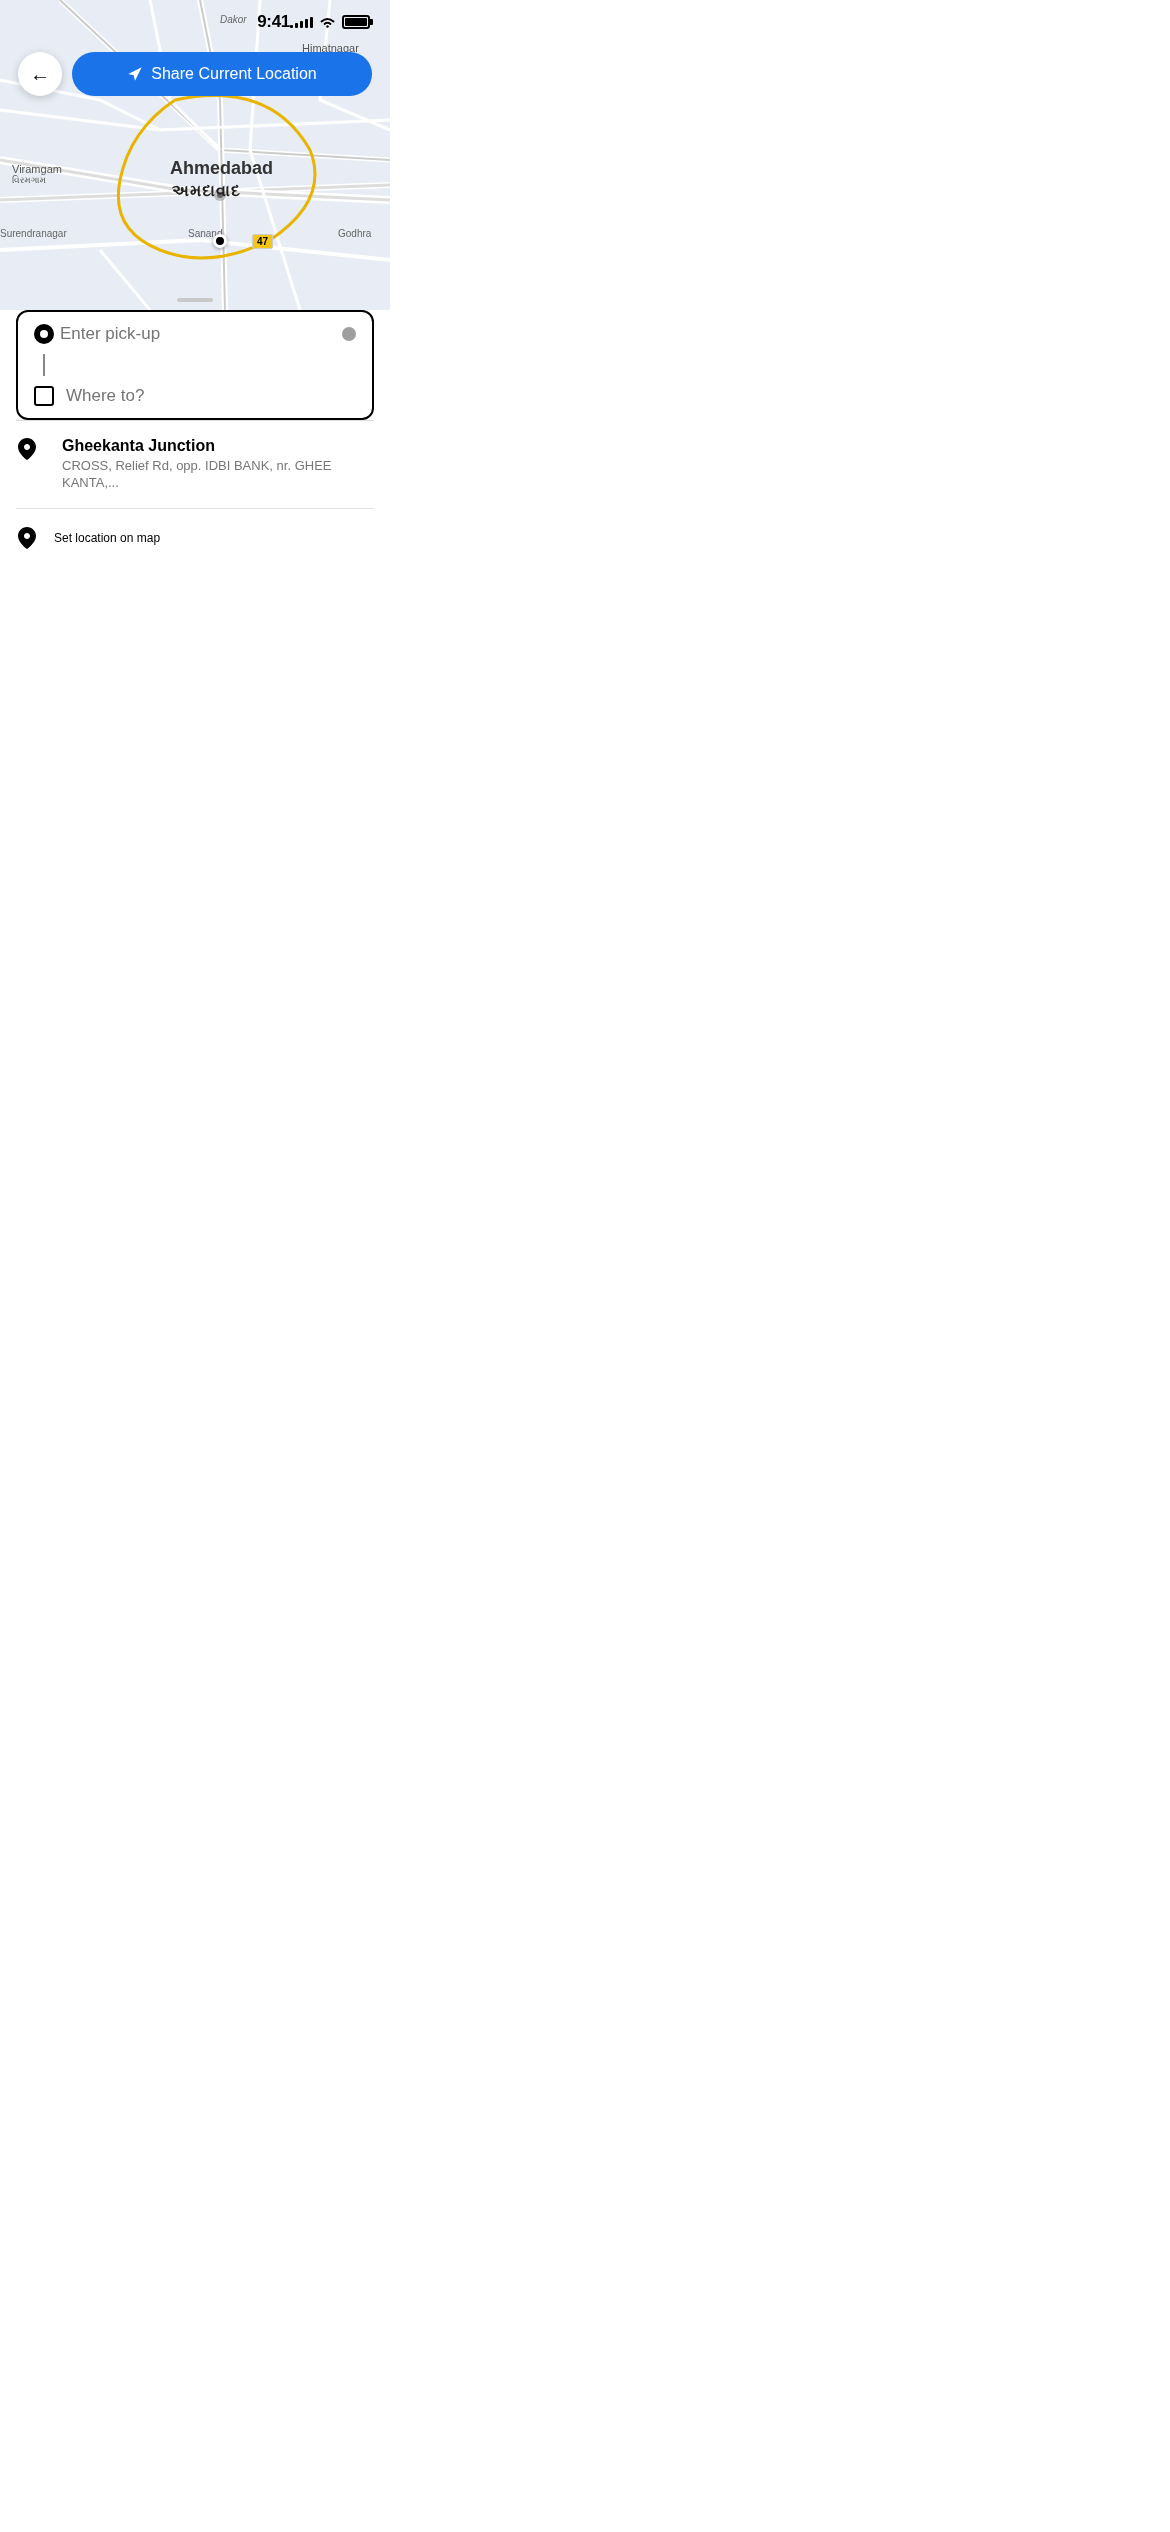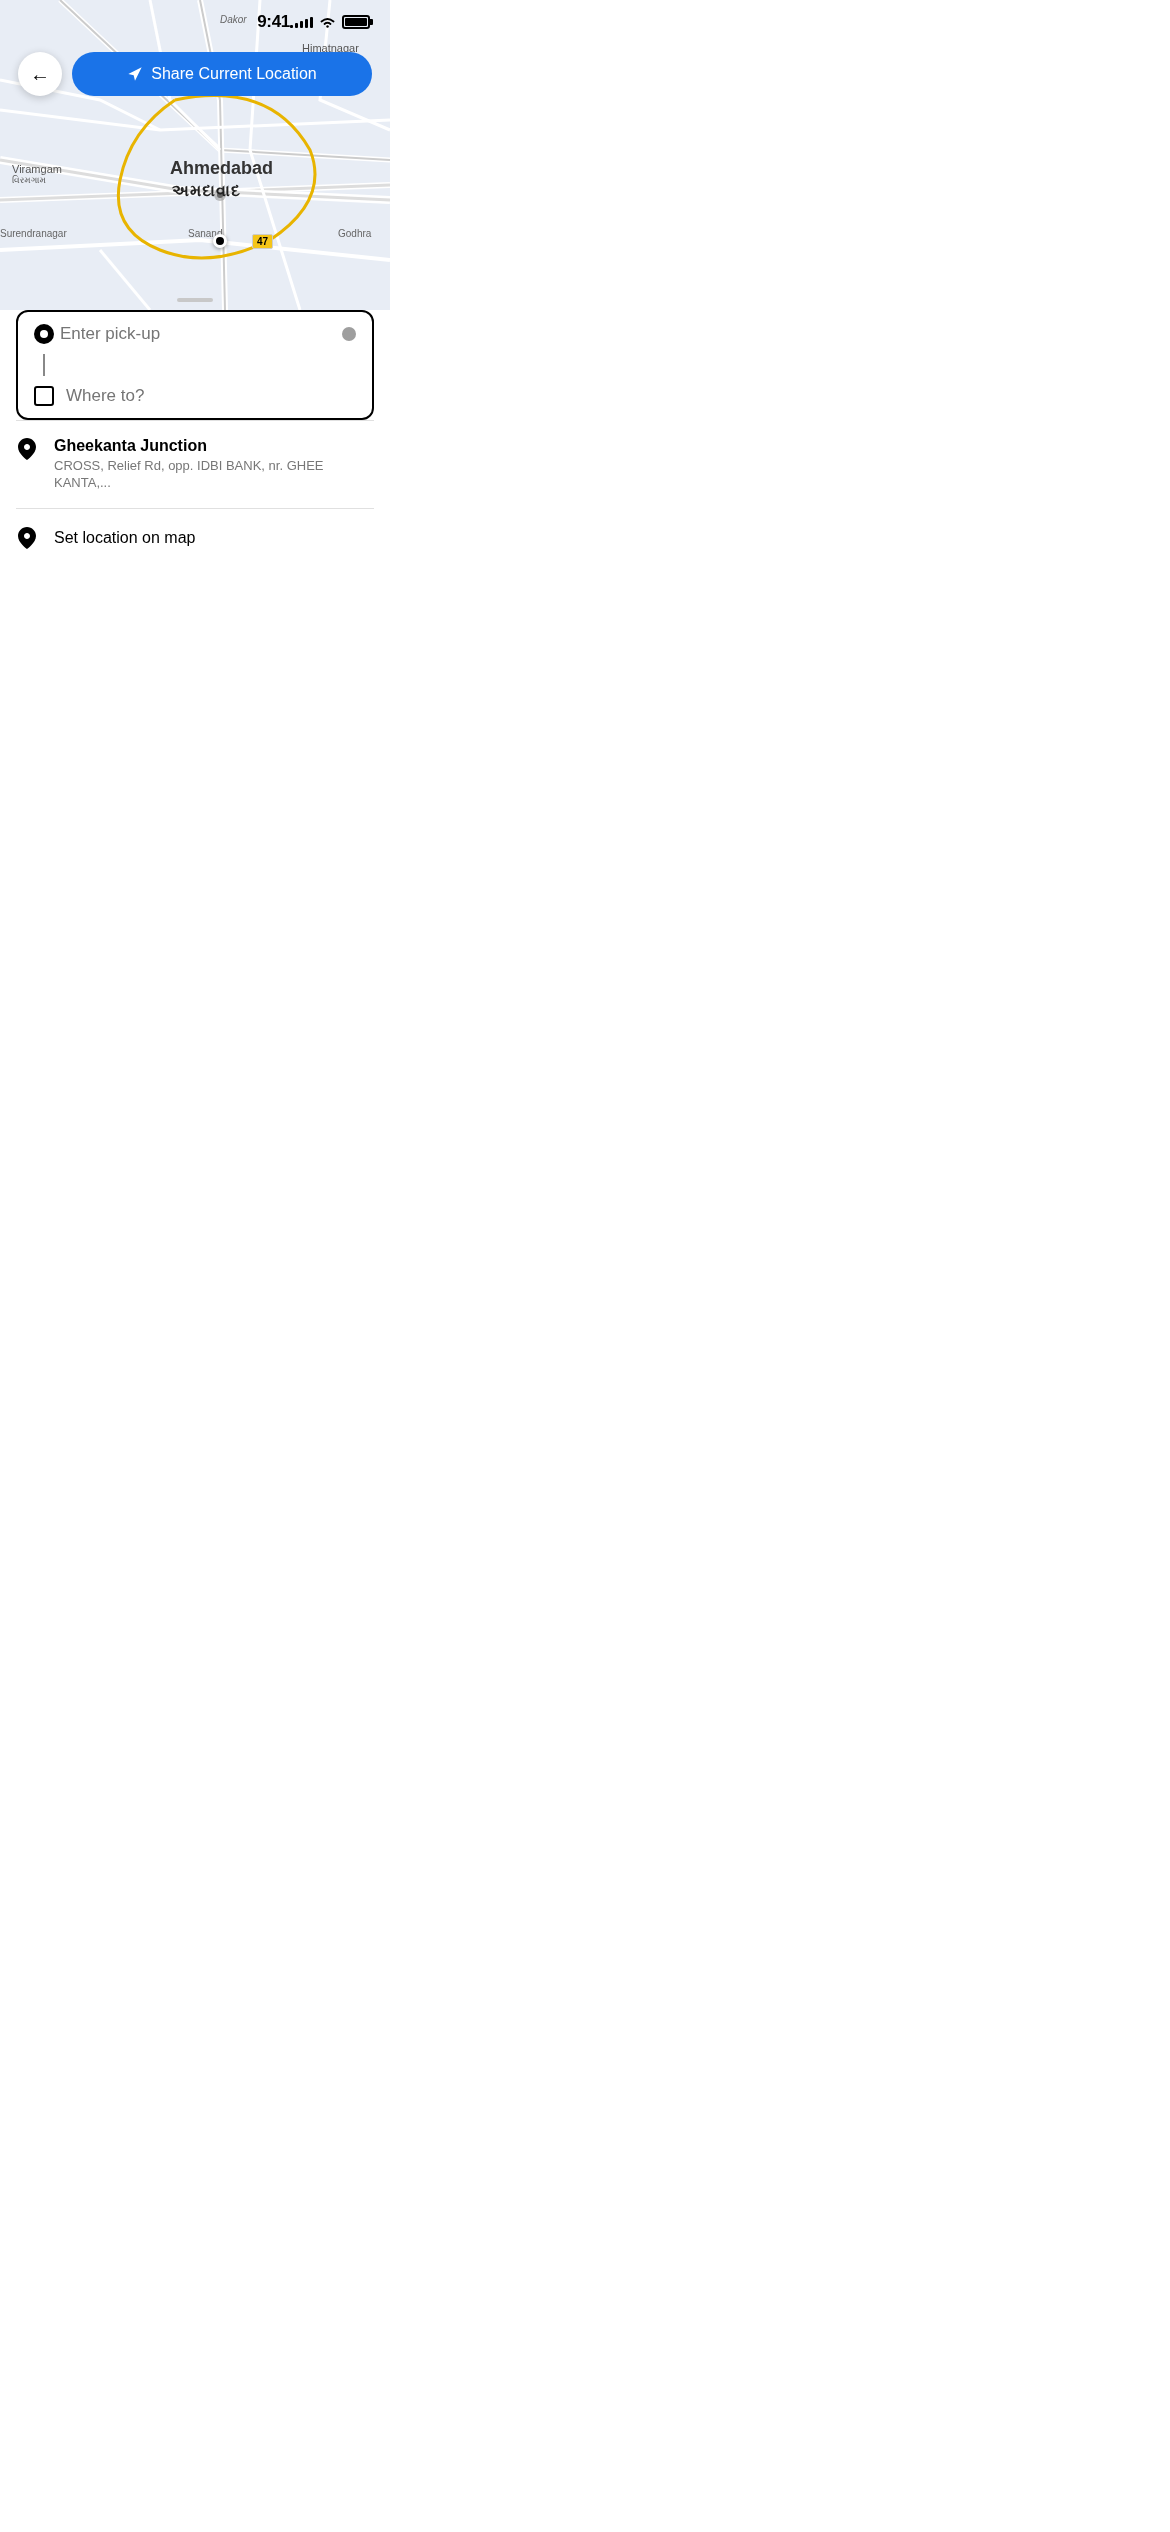--- a/index.html
+++ b/index.html
@@ -281,21 +281,21 @@
     .divider {
       height: 1px;
       background: #e0e0e0;
       margin: 0 16px;
     }
 
     
     .suggestion-item {
       display: flex;
       align-items: flex-start;
-      gap: 16px;
+      gap: 24px;
       padding: 16px 16px;
       cursor: pointer;
     }
 
     .suggestion-icon {
       width: 22px;
       height: 22px;
       flex-shrink: 0;
       margin-top: 1px;
       color: #000;
@@ -335,21 +335,21 @@
       height: 22px;
       flex-shrink: 0;
       color: #000;
       font-size: 18px;
       display: flex;
       align-items: center;
       justify-content: center;
     }
 
     .set-location-text {
-      font-size: 16px;
+      font-size: 12px;
       font-weight: 500;
       color: #000;
     }
 
     
     .keyboard {
       position: absolute;
       bottom: 0;
       left: 0;
       right: 0;

